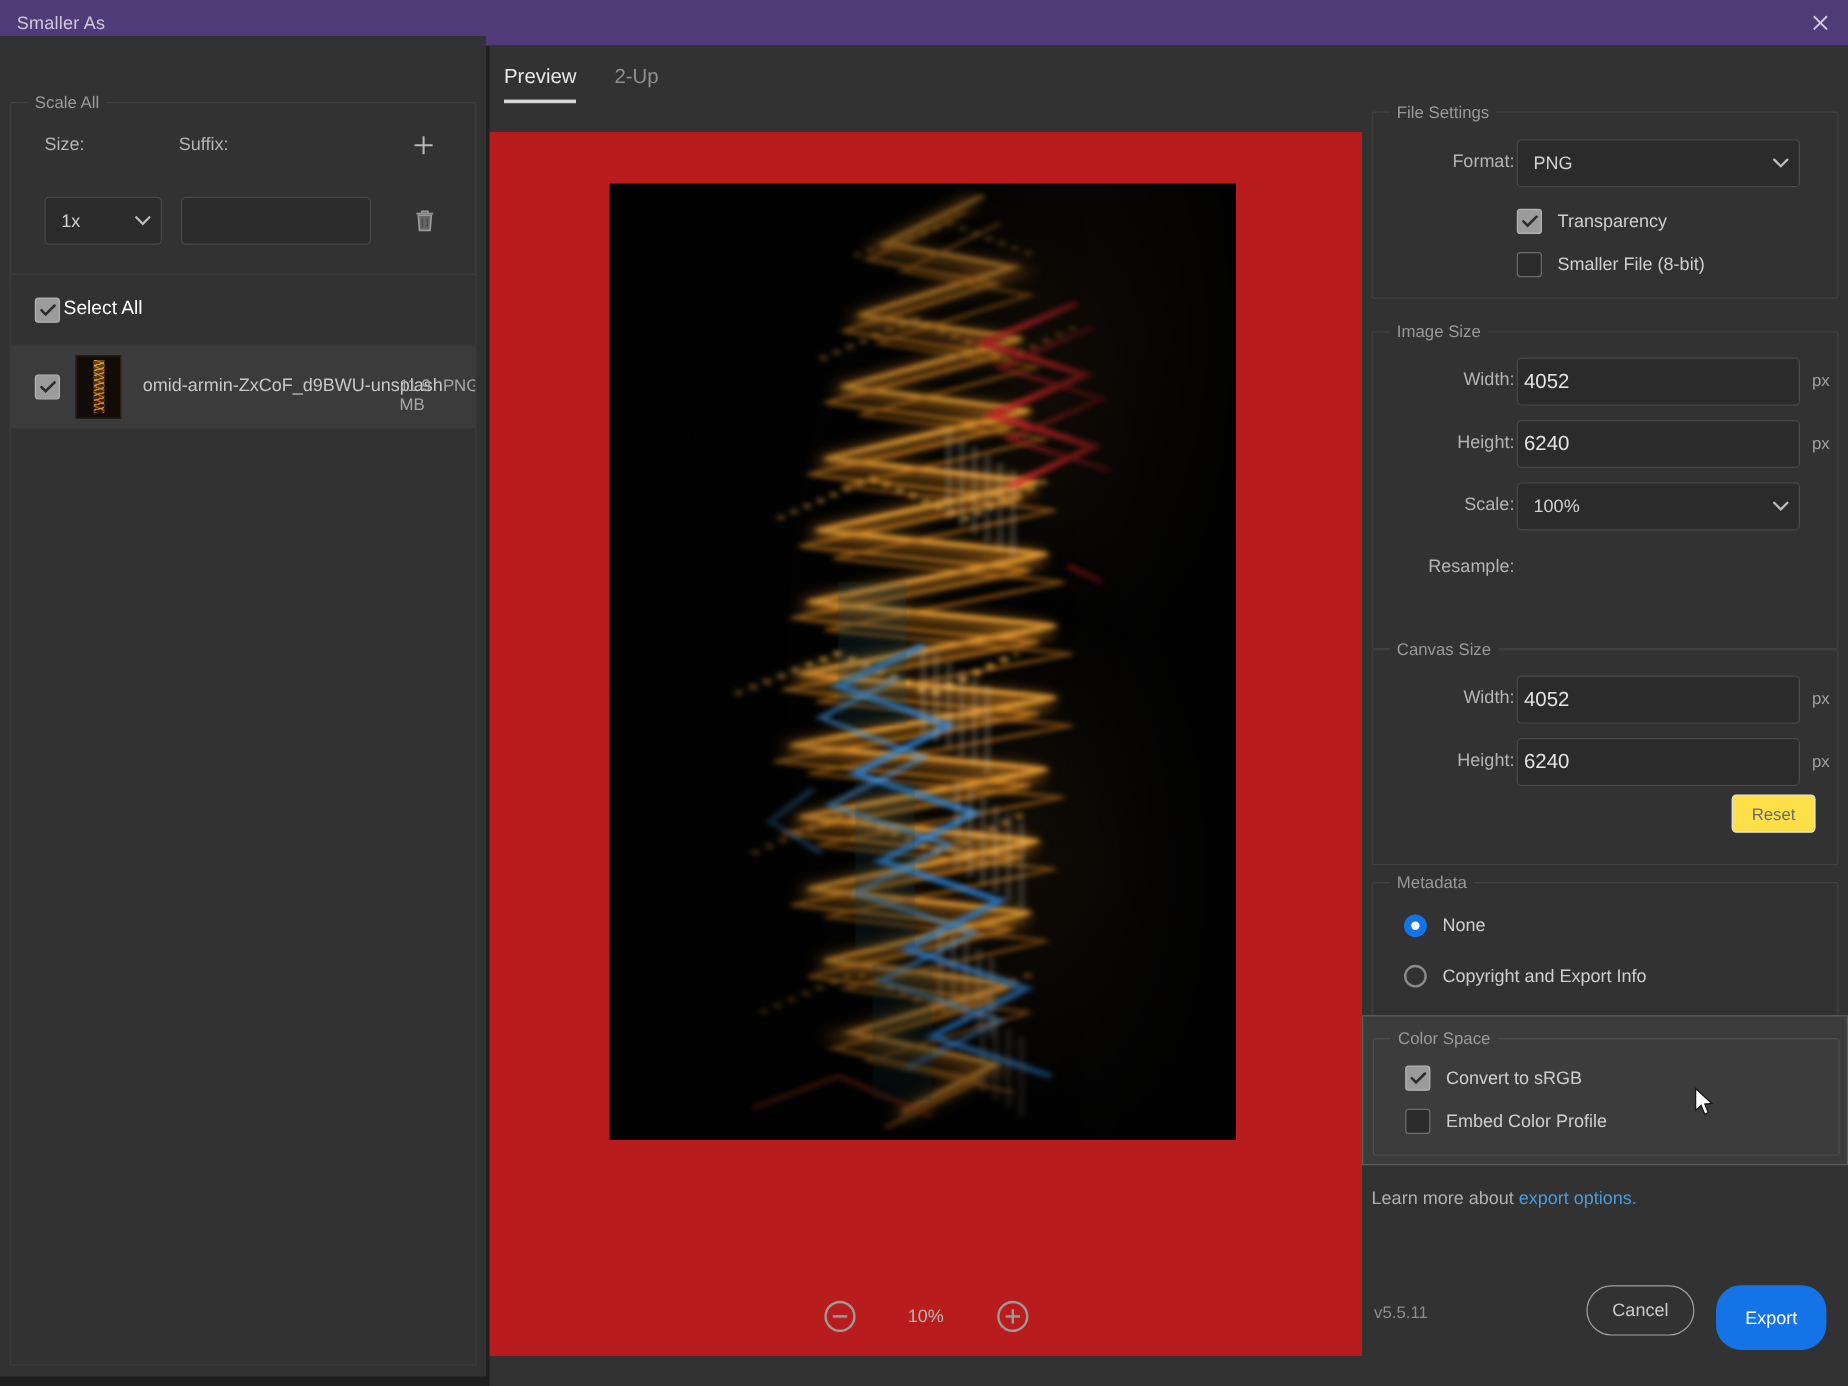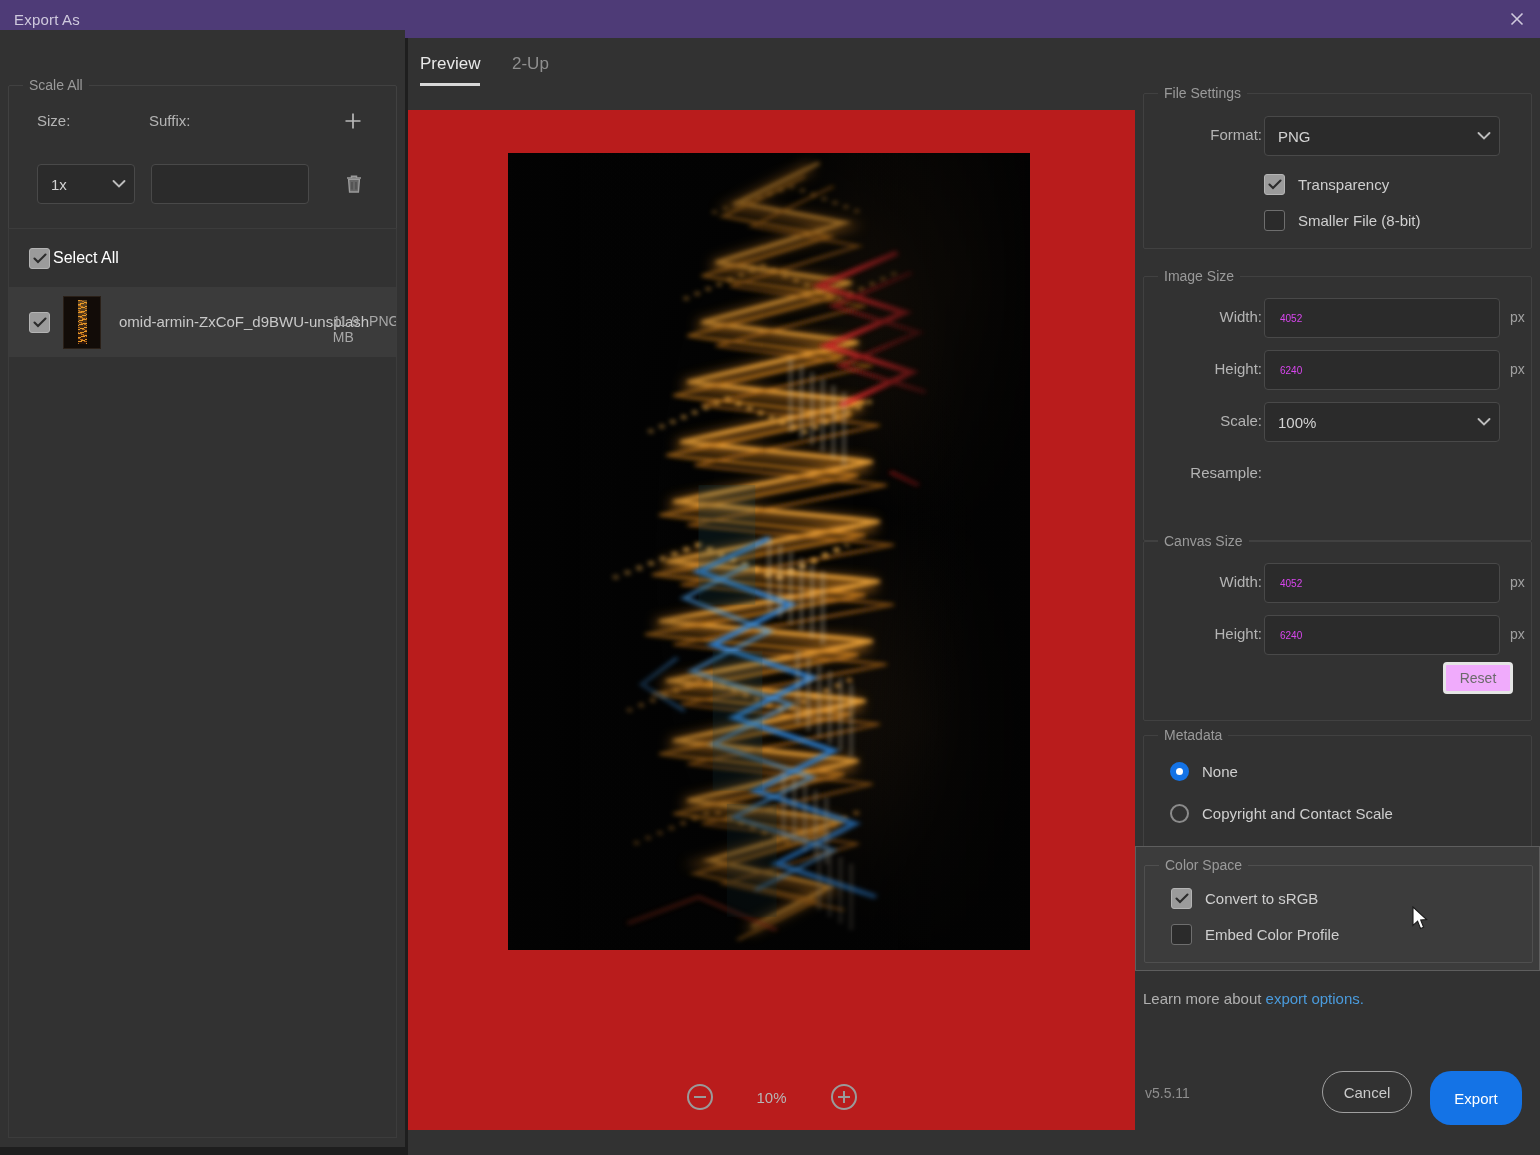--- a/index.html
+++ b/index.html
@@ -336,24 +336,24 @@
     position: absolute;
     font-size: 15px; color: #b4b4b4;
     text-align: right;
     white-space: nowrap;
   }
   .txt-input {
     position: absolute;
     background: #2b2b2b;
     border: 1px solid #494949;
     border-radius: 4px;
-    color: #d946ef;
-    font-size: 10px;
+    color: #e5e5e5;
+    font-size: 17px;
     font-family: "Liberation Sans", sans-serif;
-    padding: 0 15px;
+    padding: 0 5px;
     outline: none;
     height: 40px;
   }
   .unit {
     position: absolute;
     font-size: 14px; color: #a0a0a0;
   }
 
   .cb-row {
     position: absolute;
@@ -376,22 +376,22 @@
     cursor: pointer;
   }
   .radio.on { border-color: #1473e6; background: #1473e6; }
   .radio .dot { width: 7px; height: 7px; border-radius: 50%; background: #fff; display: none; }
   .radio.on .dot { display: block; }
 
   .btn-reset {
     position: absolute;
     right: 18px; top: 120px;
     width: 70px; height: 32px;
-    background: #f0abfc;
-    border: 3px solid #e5e5e5;
+    background: #fde047;
+    border: 1px solid #e5e5e5;
     border-radius: 4px;
     color: #6b6b6b;
     font-size: 14px;
     font-family: "Liberation Sans", sans-serif;
     display: flex; align-items: center; justify-content: center;
     cursor: default;
     text-align: center;
   }
 
   .learn-more {
@@ -447,21 +447,21 @@
     pointer-events: none;
     z-index: 50;
   }
 </style>
 </head>
 <body>
 
 <div id="app">
 
   <div class="titlebar">
-    <div class="titlebar-text">Export As</div>
+    <div class="titlebar-text">Smaller As</div>
     <div class="titlebar-close">
       <svg width="18" height="18" viewBox="0 0 18 18" aria-hidden="true">
         <path d="M3.5 3.5 L14.5 14.5 M14.5 3.5 L3.5 14.5" stroke="#cfc9dd" stroke-width="1.6" fill="none"></path>
       </svg>
     </div>
   </div>
 
   <div class="left-panel">
 
     <div class="fieldset" id="scale-all-group">
@@ -693,21 +693,21 @@
 
       <div class="cb-row" style="left:26px; top:26px;">
         <span class="radio on">
             <span class="dot"></span>
           </span>
         <span class="lab">None</span>
       </div>
 
       <div class="cb-row" style="left:26px; top:68px;">
         <span class="radio"></span>
-        <span class="lab">Copyright and Contact Scale</span>
+        <span class="lab">Copyright and Export Info</span>
       </div>
     </div>
 
     <div id="color-space-wrap">
       <div class="fieldset" id="color-space">
         <div class="legend">Color Space</div>
 
         <div class="cb-row" style="left:26px; top:22px;">
           <span class="cb on">
             <svg width="14" height="11" viewBox="0 0 14 11" aria-hidden="true">

